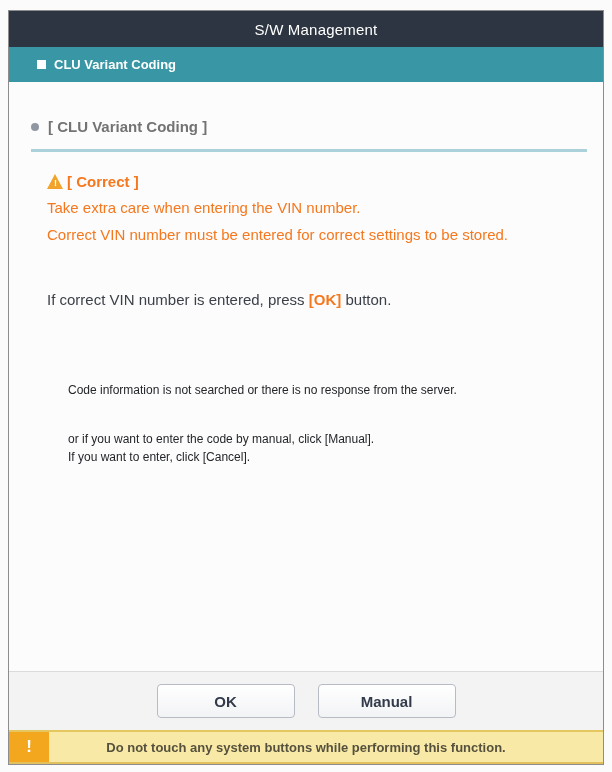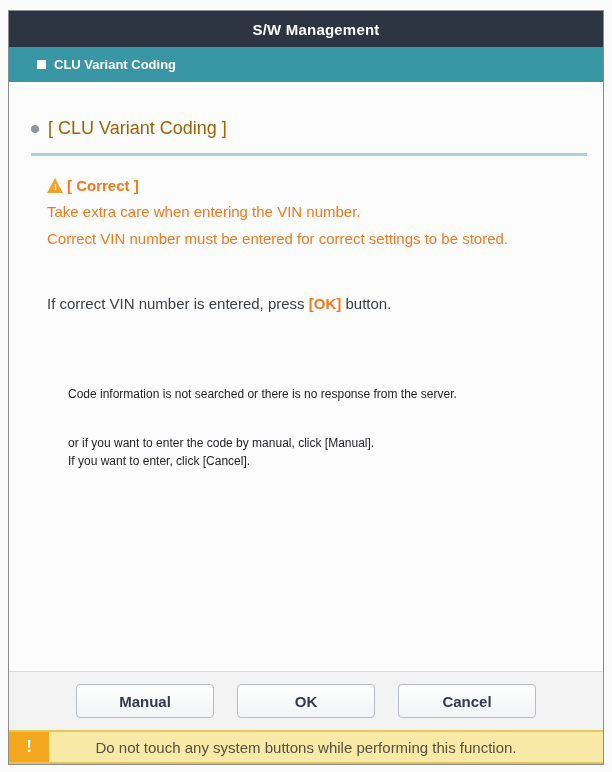--- a/index.html
+++ b/index.html
@@ -18,21 +18,21 @@
     border:1px solid #8d8d8d;
     display:flex; flex-direction:column;
     overflow:hidden;
   }
   
   .app-header {
     height:36px; flex:0 0 36px;
     background:#2c3541;
     display:flex; align-items:center; justify-content:center;
   }
-  .app-title { color:#ffffff; font-weight:bold; font-size:15px; letter-spacing:.2px;margin-left:20px; }
+  .app-title { color:#ffffff; font-weight:normal; font-size:15px; letter-spacing:.2px;margin-left:20px; }
 
   
   .teal-bar {
     height:35px; flex:0 0 35px;
     background:#3996a4;
     display:flex; align-items:center;
     padding-left:28px;
   }
   .square-icon { width:9px; height:9px; background:#ffffff; display:inline-block; margin-right:8px; }
   .teal-label { color:#ffffff; font-weight:bold; font-size:13px; }
@@ -43,21 +43,21 @@
     background:#fcfcfc;
     padding:36px 18px 0 22px;
     box-sizing:border-box;
     overflow:hidden;
   }
   .section-row { display:flex; align-items:center; }
   .bullet {
     width:8px; height:8px; border-radius:50%;
     background:#9097a3; margin-right:9px; flex:0 0 8px;
   }
-  .section-title { font-size:18px; font-weight:normal; color:#a16207; }
+  .section-title { font-size:15px; font-weight:bold; color:#737373; }
 
   .divider { height:3px; background:#abd2da; margin-top:14px; width:556px; }
 
   .caution-block { margin:22px 0 0 16px; }
   .caution-head {
     display:flex; align-items:flex-start;
     color:#f5781e; font-weight:bold; font-size:15px; line-height:16px;
   }
   .warn-tri { position:relative; width:17px; height:15px; margin:0 3px 0 0; flex:0 0 17px; }
   .warn-tri .tri {
@@ -112,21 +112,21 @@
   }
   .footer-icon-box {
     width:40px; flex:0 0 40px;
     background:#f3a71e;
     color:#ffffff; font-weight:bold; font-size:17px;
     display:flex; align-items:center; justify-content:center;
   }
   .footer-text {
     flex:1; display:flex; align-items:center; justify-content:center;
     padding-right:40px;
-    font-weight:normal; font-size:15px; color:#56513e;
+    font-weight:bold; font-size:13px; color:#56513e;
   }
 </style>
 </head>
 <body>
 
 <div class="frame">
 
   <div class="app-header">
     <span class="app-title">S/W Management</span>
   </div>
@@ -163,23 +163,22 @@
 
     <div class="message-block">
       <div class="msg-line l1">Code information is not searched or there is no response from the server.</div>
       <div class="msg-line l3">or if you want to enter the code by manual, click [Manual].</div>
       <div class="msg-line l4">If you want to enter, click [Cancel].</div>
     </div>
 
   </div>
 
   <div class="button-area">
+    <button class="dlg-btn">OK</button>
     <button class="dlg-btn">Manual</button>
-    <button class="dlg-btn">OK</button>
-    <button class="dlg-btn">Cancel</button>
   </div>
 
   <div class="footer-bar">
     <div class="footer-icon-box">!</div>
     <div class="footer-text">Do not touch any system buttons while performing this function.</div>
   </div>
 
 </div>
 
 </body></html>

